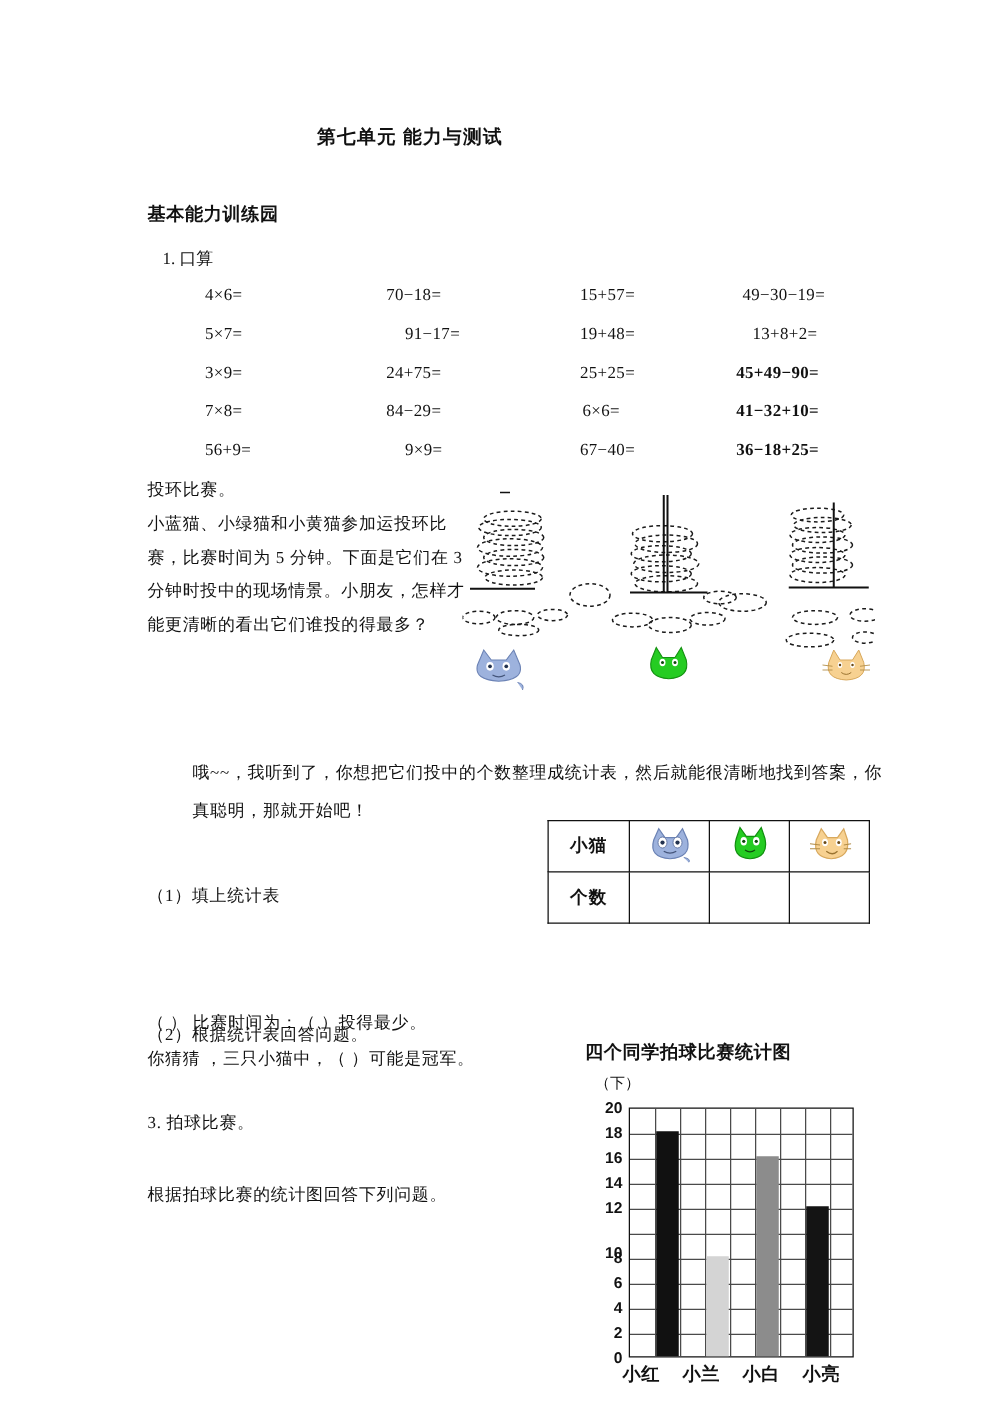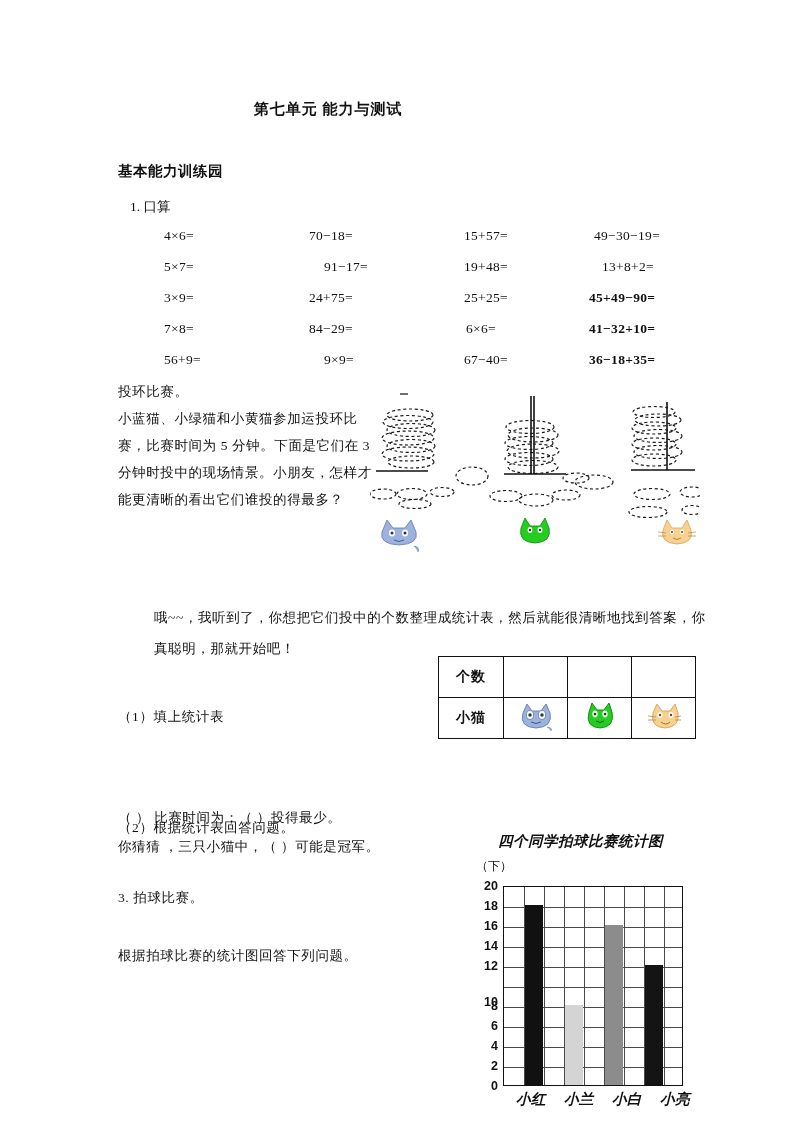--- a/index.html
+++ b/index.html
@@ -123,26 +123,25 @@
   
   #chart {
     position: absolute;
     left: 468px; top: 832px;
     width: 225px; height: 285px;
   }
   #chart-title {
     position: absolute;
     left: 0; top: 0;
     width: 225px;
-    text-align: center;
+    text-align: left;
     font-size: 14.5px;
     font-weight: bold;
     letter-spacing: 0.5px;
     font-family: "Liberation Sans", sans-serif;
-    font-style: italic;
   }
   #chart-unit {
     position: absolute;
     left: 8px; top: 26px;
     font-size: 12px;
   }
   #plot-area {
     position: absolute;
     left: 35px; top: 54px;
     width: 180px; height: 200px;
@@ -179,21 +178,21 @@
   .xlabels {
     position: absolute;
     left: 30px; top: 258px;
     width: 192px;
     font-size: 14.5px;
     font-weight: bold;
     letter-spacing: 0.5px;
     font-family: "Liberation Sans", sans-serif;
     display: flex;
   }
-  .xlabel { flex: 1; text-align: right; font-style: italic; }
+  .xlabel { flex: 1; text-align: left; }
 </style>
 </head>
 <body>
 
 <div class="page">
 
   <div id="doc-title">第七单元 能力与测试</div>
 
   <div id="section-heading">基本能力训练园</div>
 
@@ -221,21 +220,21 @@
     <div class="arith-row">
       <span class="arith-cell ac0">7×8=</span>
       <span class="arith-cell ac1">84−29=</span>
       <span class="arith-cell ac2c">6×6=</span>
       <span class="arith-cell ac3c">41−32+10=</span>
     </div>
     <div class="arith-row">
       <span class="arith-cell ac0">56+9=</span>
       <span class="arith-cell ac1b">9×9=</span>
       <span class="arith-cell ac2">67−40=</span>
-      <span class="arith-cell ac3c">36−18+35=</span>
+      <span class="arith-cell ac3c">36−18+25=</span>
     </div>
   </div>
 
   <div class="para" id="p-toss-title">投环比赛。</div>
   <div class="para" id="p-toss-body">小蓝猫、小绿猫和小黄猫参加运投环比赛，比赛时间为 5 分钟。下面是它们在 3 分钟时投中的现场情景。小朋友，怎样才能更清晰的看出它们谁投的得最多？</div>
 
   <div id="ringtoss">
     <svg width="330" height="180" viewBox="0 0 330 180">
       <g stroke="#1b1b1b" fill="none" stroke-width="1.2" stroke-dasharray="3,2.6">
 
@@ -322,26 +321,20 @@
         </g>
       </g>
     </svg>
   </div>
 
   <div class="para" id="p-oh">哦~~，我听到了，你想把它们投中的个数整理成统计表，然后就能很清晰地找到答案，你真聪明，那就开始吧！</div>
 
   <table id="stat-table">
     <tbody>
         <tr>
-      <td class="hdr">个数</td>
-      <td class="cel"></td>
-      <td class="cel"></td>
-      <td class="cel"></td>
-    </tr>
-    <tr>
       <td class="hdr">小猫</td>
       <td class="cel">
         <svg width="34" height="30" viewBox="0 0 34 30">
           <path d="M4 12 L8 3 L13 10 L22 10 L27 3 L31 12 Q34 26 17 27 Q0 26 4 12 Z" fill="#9db2dd" stroke="#6c83b5" stroke-width="1"></path>
           <ellipse cx="11" cy="14" rx="3.6" ry="4.4" fill="#ffffff" stroke="#5a6f9e" stroke-width="0.7"></ellipse>
           <ellipse cx="23" cy="14" rx="3.6" ry="4.4" fill="#ffffff" stroke="#5a6f9e" stroke-width="0.7"></ellipse>
           <circle cx="11" cy="14" r="1.7" fill="#22324f"></circle>
           <circle cx="23" cy="14" r="1.7" fill="#22324f"></circle>
           <path d="M12 21 q5 3 10 0" stroke="#44557a" fill="none" stroke-width="1"></path>
           <path d="M28 26 q6 1 4 4" fill="#9db2dd" stroke="#6c83b5" stroke-width="0.8"></path>
@@ -366,20 +359,26 @@
           <circle cx="24" cy="14" r="1.2" fill="#6b4a16"></circle>
           <path d="M14 21 q5 4 9 0" stroke="#9a7330" fill="none" stroke-width="1"></path>
           <g stroke="#b08b45" stroke-width="0.8">
             <line x1="1" y1="15" x2="9" y2="16"></line>
             <line x1="1" y1="19" x2="9" y2="19"></line>
             <line x1="28" y1="16" x2="34" y2="15"></line>
             <line x1="28" y1="19" x2="34" y2="19"></line>
           </g>
         </svg>
       </td>
+    </tr>
+    <tr>
+      <td class="hdr">个数</td>
+      <td class="cel"></td>
+      <td class="cel"></td>
+      <td class="cel"></td>
     </tr>
   </tbody>
     </table>
 
   <div class="para" id="q-fill">（1）填上统计表</div>
   <div class="para" id="q2-head">（2）根据统计表回答问题。</div>
   <div class="para" id="q2-a">（  ） 比赛时间为；（  ）投得最少。</div>
   <div class="para" id="q2-b">你猜猜 ，三只小猫中，（    ）可能是冠军。</div>
 
   <div class="para" id="q3-head">3. 拍球比赛。</div>

